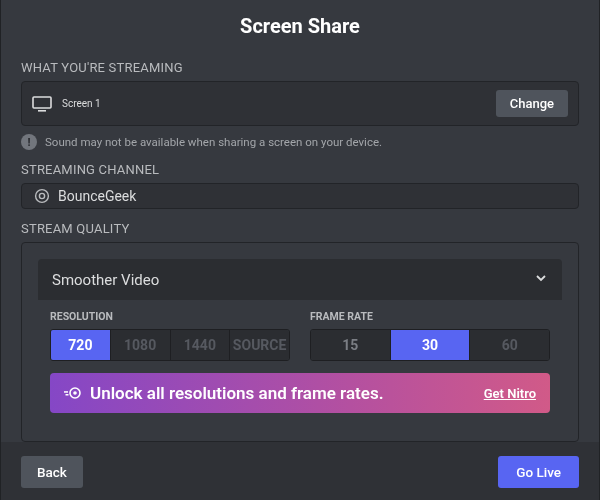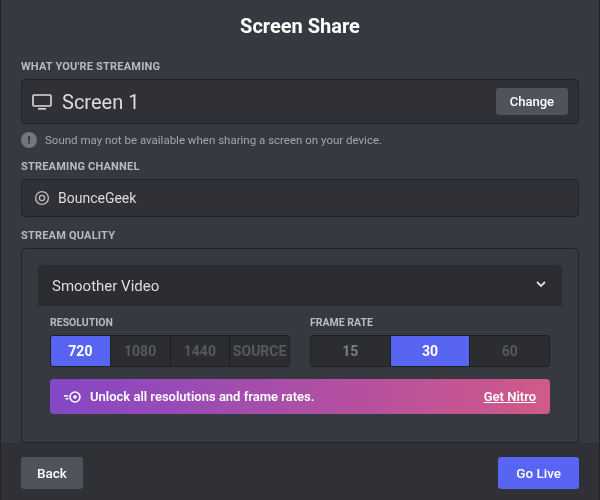--- a/index.html
+++ b/index.html
@@ -1,47 +1,47 @@
 <!DOCTYPE html>
 <html><head>
 <meta charset="utf-8">
 <style>
 * { margin: 0; padding: 0; box-sizing: border-box; font-family: -apple-system, BlinkMacSystemFont, "Segoe UI", Roboto, sans-serif; }
 body { background: #202225; width: 600px; height: 500px; overflow: hidden; }
 .modal { background: #36393f; margin: 0 auto; width: 598px; height: 500px; display: flex; flex-direction: column; }
 .header { text-align: center; padding: 14px 0 10px; }
 .title { color: #fff; font-size: 20px; font-weight: 700; }
 .content { padding: 0 20px; flex: 1; }
-.section-label { color: #b9bbbe; font-size: 11px; font-weight: 700; text-transform: uppercase; letter-spacing: 0.2px; margin: 12px 0 6px; }
+.section-label { color: #b9bbbe; font-size: 13px; font-weight: 400; text-transform: uppercase; letter-spacing: 0.2px; margin: 12px 0 6px; }
 .source-box { background: #2f3136; border: 1px solid #222428; border-radius: 4px; display: flex; align-items: center; padding: 8px 10px; }
 .screen-icon { margin-right: 10px; display: inline-flex; }
-.source-label { color: #dcddde; font-size: 20px; flex: 1; }
+.source-label { color: #dcddde; font-size: 10px; flex: 1; }
 .change-btn { background: #4f545c; color: #fff; border: none; border-radius: 3px; padding: 6px 14px; font-size: 13px; font-weight: 500; cursor: pointer; }
 .warn-row { display: flex; align-items: center; margin-top: 8px; gap: 8px; }
 .warn-icon { width: 16px; height: 16px; border-radius: 50%; background: #72767d; color: #2f3136; display: inline-flex; align-items: center; justify-content: center; font-size: 11px; font-weight: 900; flex-shrink: 0; }
 .warn-text { color: #a3a6aa; font-size: 11.5px; }
-.channel-box { background: #2f3136; border: 1px solid #222428; border-radius: 4px; display: flex; align-items: center; padding: 10px 12px; }
+.channel-box { background: #2f3136; border: 1px solid #222428; border-radius: 4px; display: flex; align-items: center; padding: 4px 12px; }
 .at-icon { color: #b9bbbe; margin-right: 8px; display: inline-flex; }
 .channel-name { color: #dcddde; font-size: 14px; }
 .quality-box { border: 1px solid #222428; border-radius: 4px; padding: 16px; }
 .dropdown { background: #2b2d31; display: flex; align-items: center; padding: 11px 14px; cursor: pointer; border-radius: 4px 4px 0 0; }
 .dropdown-label { color: #dcddde; font-size: 15px; flex: 1; }
 .chevron { color: #dcddde; }
 .quality-inner { background: #36393f; padding: 10px 12px 12px; }
 .sub-label { color: #b9bbbe; font-size: 10.5px; font-weight: 700; text-transform: uppercase; margin-bottom: 6px; }
 .controls-row { display: flex; gap: 20px; }
 .col { flex: 1; }
 .seg { display: flex; border: 1px solid #1e1f22; border-radius: 3px; overflow: hidden; }
 .seg-btn { flex: 1; background: #2b2d31; color: #7b7e84; border: none; padding: 7px 0; font-size: 14px; font-weight: 700; cursor: pointer; border-right: 1px solid #1e1f22; }
 .seg-btn:last-child { border-right: none; }
 .seg-btn.active { background: #5865f2; color: #fff; }
 .seg-btn.disabled { color: #565960; cursor: default; }
 .nitro-bar { margin-top: 12px; background: linear-gradient(90deg, #8547c6 0%, #b450a0 60%, #d15a88 100%); border-radius: 4px; padding: 10px 14px; display: flex; align-items: center; }
 .nitro-icon { color: #fff; margin-right: 8px; display: inline-flex; }
-.nitro-text { color: #fff; font-size: 13px; font-weight: 600; flex: 1; }
+.nitro-text { color: #fff; font-size: 17px; font-weight: 600; flex: 1; }
 .nitro-link { color: #fff; font-size: 13px; font-weight: 600; text-decoration: underline; cursor: pointer; }
 .footer { background: #2f3136; padding: 14px 20px; display: flex; justify-content: space-between; }
 .back-btn { background: #4f545c; color: #fff; border: none; border-radius: 3px; padding: 8px 16px; font-size: 13.5px; font-weight: 500; cursor: pointer; }
 .golive-btn { background: #5865f2; color: #fff; border: none; border-radius: 3px; padding: 8px 18px; font-size: 13.5px; font-weight: 500; cursor: pointer; }
 </style>
 </head>
 <body>
 
 <div class="modal">
   <div class="header">

